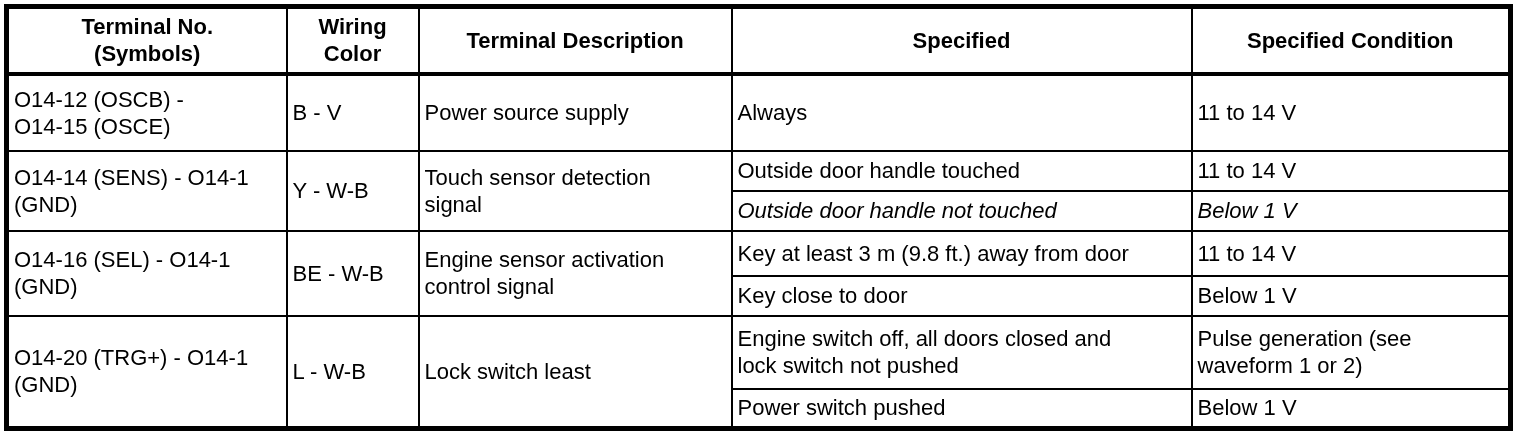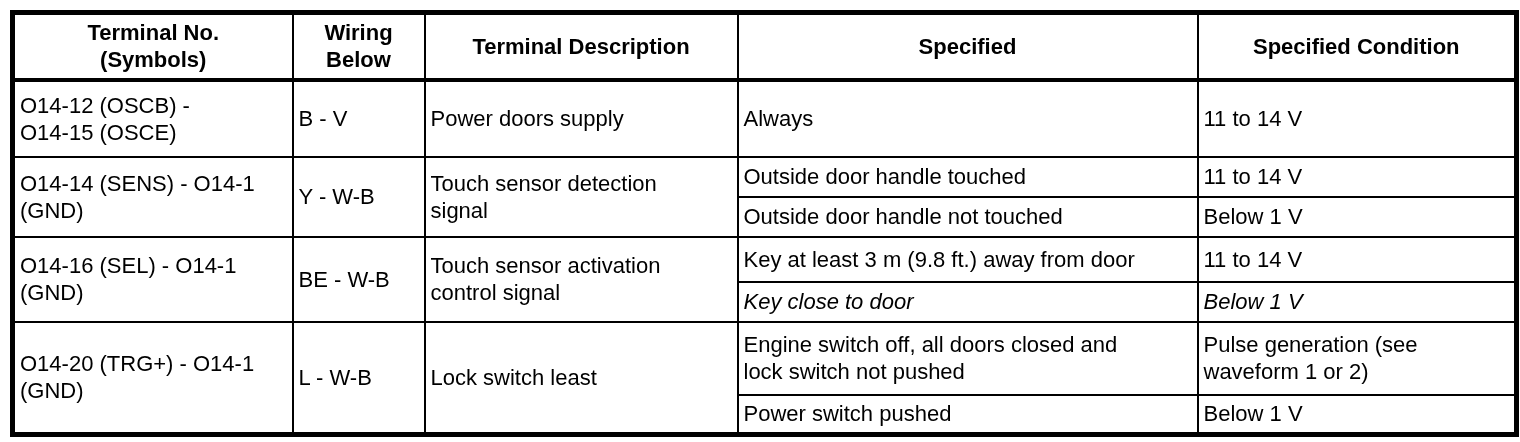--- a/index.html
+++ b/index.html
@@ -9,21 +9,21 @@
     width: 1520px;
     height: 442px;
     font-family: "Liberation Sans", sans-serif;
     color: #000000;
   }
   .page {
     width: 1520px;
     height: 442px;
     background: #ffffff;
     box-sizing: border-box;
-    padding: 10px;
+    padding: 4px;
   }
   table.spec-table {
     border-collapse: collapse;
     table-layout: fixed;
     width: 1504px;
     background: #ffffff;
   }
   table.spec-table,
   table.spec-table th,
   table.spec-table td {
@@ -36,23 +36,23 @@
     border-bottom-width: 4px;
   }
   col.c1 { width: 280px; }
   col.c2 { width: 132px; }
   col.c3 { width: 313px; }
   col.c4 { width: 460px; }
   col.c5 { width: 319px; }
   tr.hdr  { height: 67px; }
   tr.r1   { height: 77px; }
   tr.r2a  { height: 40px; }
-  tr.r2b  { height: 40px; }
+  tr.r2b  { height: 40px; font-style: italic; }
   tr.r3a  { height: 45px; }
-  tr.r3b  { height: 40px; font-style: italic; }
+  tr.r3b  { height: 40px; }
   tr.r4a  { height: 73px; margin-left: 16px; }
   tr.r4b  { height: 40px; }
   th {
     font-size: 22px;
     font-weight: bold;
     line-height: 27px;
     text-align: center;
     vertical-align: middle;
     white-space: pre-line;
     padding: 2px 4px;
@@ -79,33 +79,33 @@
       <col class="c2">
       <col class="c3">
       <col class="c4">
       <col class="c5">
     </colgroup>
     <thead>
       <tr class="hdr">
         <th>Terminal No.
 (Symbols)</th>
         <th>Wiring
-Below</th>
+Color</th>
         <th>Terminal Description</th>
         <th>Specified</th>
         <th>Specified Condition</th>
       </tr>
     </thead>
     <tbody>
 
       <tr class="r1">
         <td>O14-12 (OSCB) -
 O14-15 (OSCE)</td>
         <td>B - V</td>
-        <td>Power doors supply</td>
+        <td>Power source supply</td>
         <td>Always</td>
         <td>11 to 14 V</td>
       </tr>
 
       <tr class="r2a">
         <td rowspan="2">O14-14 (SENS) - O14-1
 (GND)</td>
         <td rowspan="2">Y - W-B</td>
         <td rowspan="2">Touch sensor detection
 signal</td>
@@ -114,21 +114,21 @@
       </tr>
       <tr class="r2b">
         <td>Outside door handle not touched</td>
         <td>Below 1 V</td>
       </tr>
 
       <tr class="r3a">
         <td rowspan="2">O14-16 (SEL) - O14-1
 (GND)</td>
         <td rowspan="2">BE - W-B</td>
-        <td rowspan="2">Touch sensor activation
+        <td rowspan="2">Engine sensor activation
 control signal</td>
         <td>Key at least 3 m (9.8 ft.) away from door</td>
         <td>11 to 14 V</td>
       </tr>
       <tr class="r3b">
         <td>Key close to door</td>
         <td>Below 1 V</td>
       </tr>
 
       <tr class="r4a">

